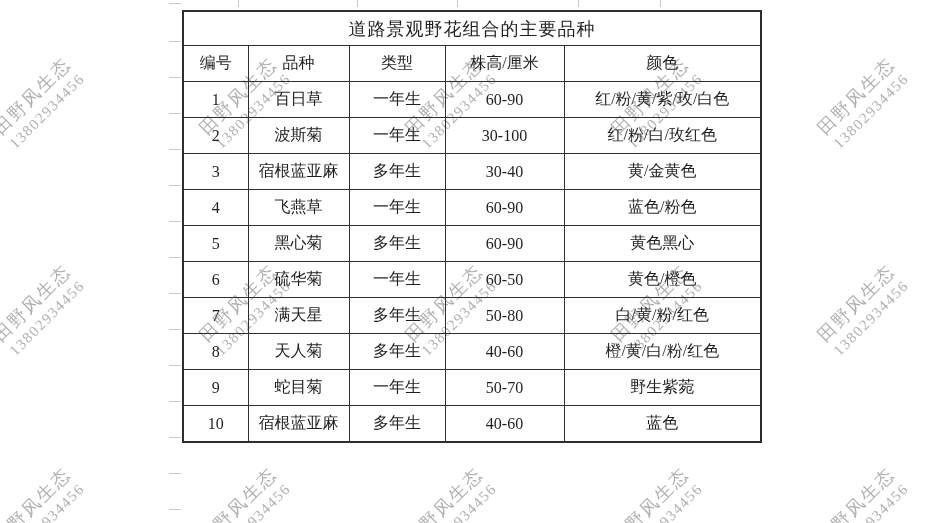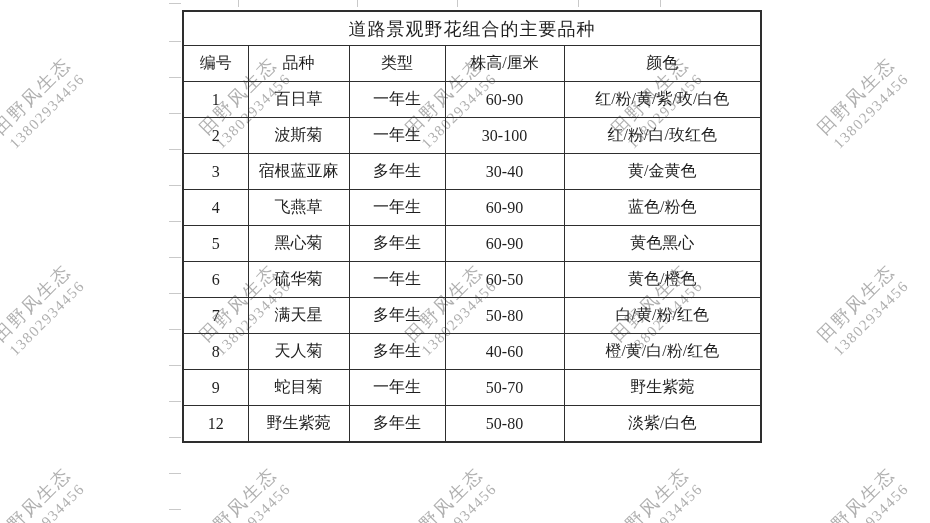--- a/index.html
+++ b/index.html
@@ -276,21 +276,21 @@
           <td>橙/黄/白/粉/红色</td>
         </tr>
         <tr class="data-row">
           <td>9</td>
           <td>蛇目菊</td>
           <td>一年生</td>
           <td>50-70</td>
           <td>野生紫菀</td>
         </tr>
         <tr class="data-row">
-          <td>12</td>
-          <td>野生紫菀</td>
-          <td>多年生</td>
-          <td>50-80</td>
-          <td>淡紫/白色</td>
+          <td>10</td>
+          <td>宿根蓝亚麻</td>
+          <td>多年生</td>
+          <td>40-60</td>
+          <td>蓝色</td>
         </tr>
       </tbody>
   </table>
 </div>
 
 </body></html>

